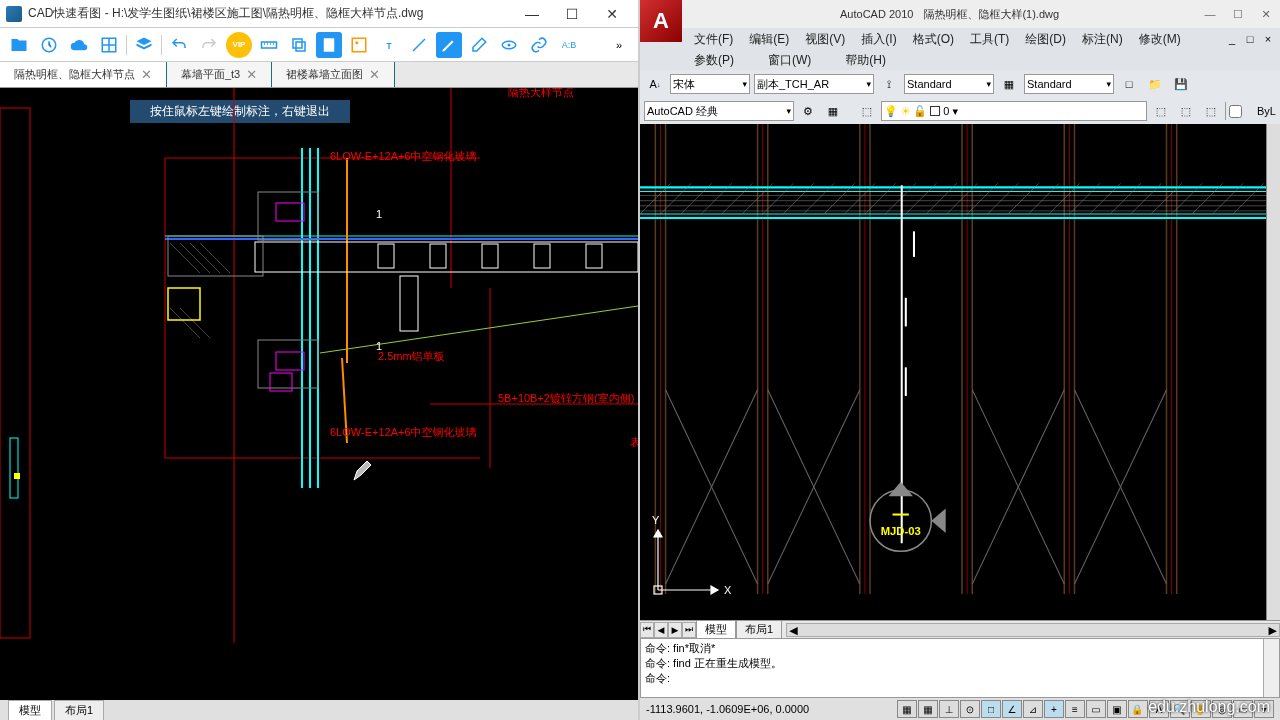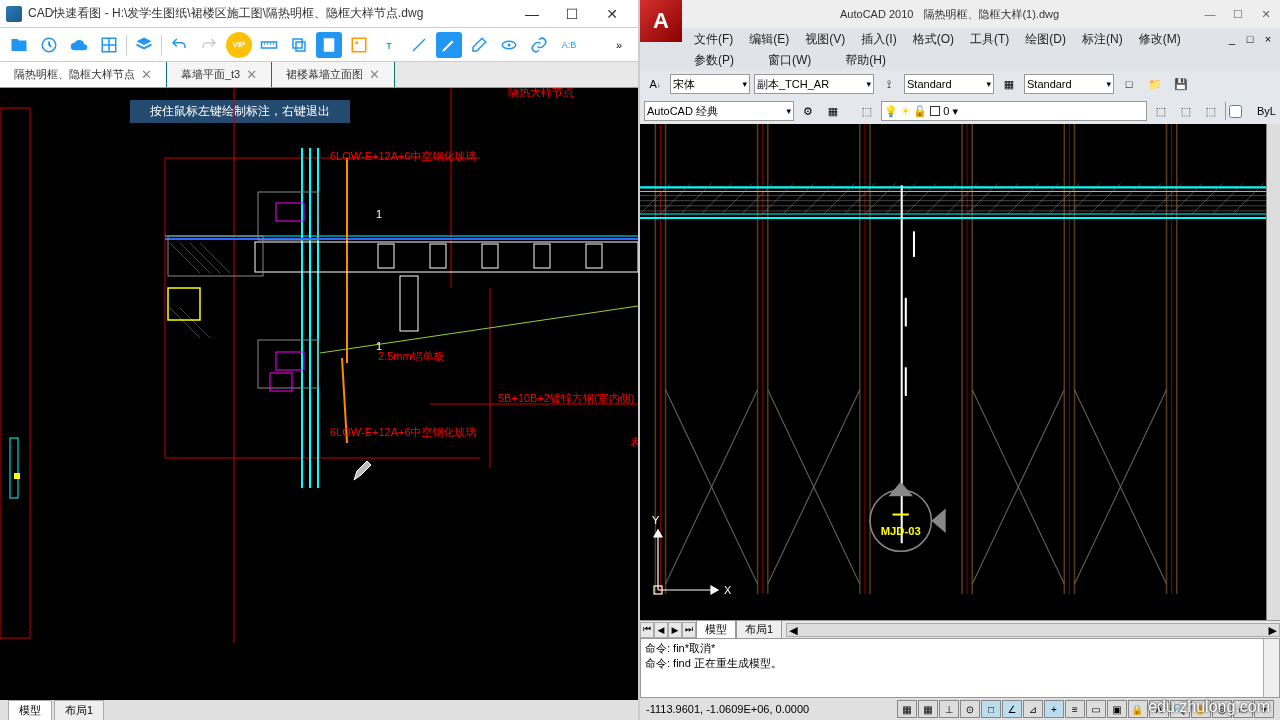--- a/index.html
+++ b/index.html
@@ -479,20 +479,21 @@
     <div class="ltab">模型</div>
     <div class="ltab" style="background:#eee">布局1</div>
     <div class="scrollbar-h">
       <span style="position:absolute;left:2px;">◀</span>
         <span style="position:absolute;right:2px;">▶</span>
     </div>
   </div>
   <div class="cmdwin">
     <div class="cmdline">命令: fin*取消*</div>
     <div class="cmdline">命令: find 正在重生成模型。</div>
+    <div class="cmdline">命令:</div>
     <div class="cmd-scroll"></div>
   </div>
   <div class="status-r">
     <span>-1113.9601, -1.0609E+06, 0.0000</span>
     <div class="sbtns">
       <div class="sbtn">▦</div>
       <div class="sbtn">▦</div>
       <div class="sbtn">⊥</div>
       <div class="sbtn">⊙</div>
       <div class="sbtn" style="background:#bde;">□</div>

